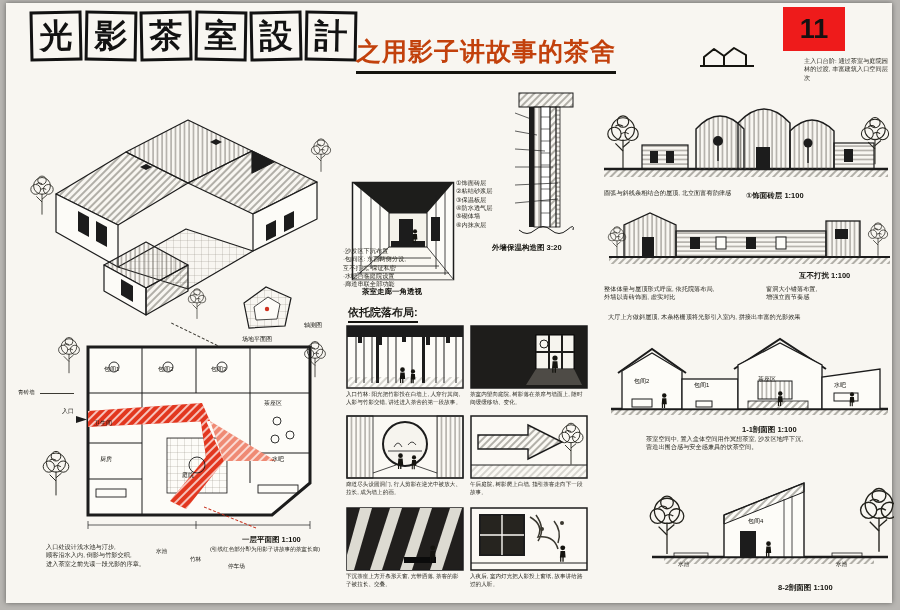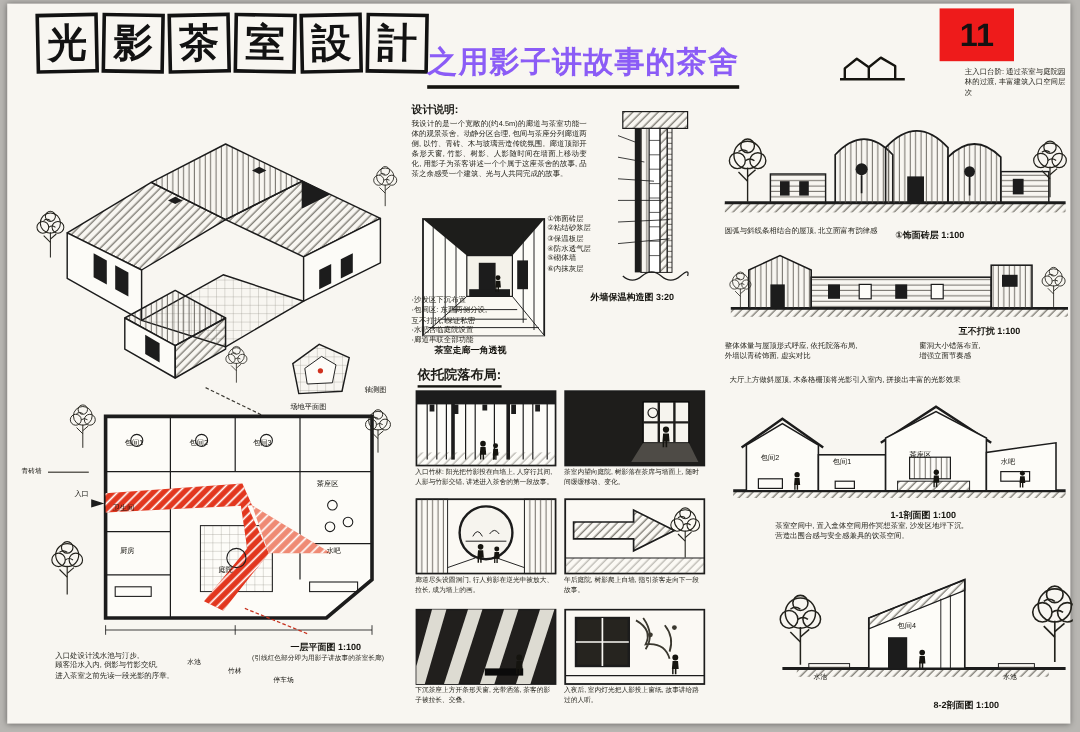--- a/index.html
+++ b/index.html
@@ -9,21 +9,21 @@
   .abs{position:absolute}
   .cap{font-weight:bold;font-size:7.5px;white-space:nowrap;color:#14130e}
   .note{font-size:6.2px;line-height:1.35;white-space:pre-line;color:#27261f}
   .lbl{font-size:6px;white-space:nowrap;color:#14130e}
   .tiny{font-size:5.6px}
   .title-row{display:flex;gap:3px}
   .tchar{width:52px;height:50px;border:3.5px solid #121212;display:flex;align-items:center;justify-content:center;
          font-size:33px;font-weight:bold;font-family:"Liberation Serif","DejaVu Serif",serif;color:#121212;background:#f8f6f1}
   .tchar:nth-child(odd){transform:rotate(-1.2deg)}
   .tchar:nth-child(even){transform:rotate(1deg)}
-  .subtitle{font-size:25px;font-weight:bold;font-family:"Liberation Serif","DejaVu Serif",serif;color:#8b5cf6;
+  .subtitle{font-size:25px;font-weight:bold;font-family:"Liberation Serif","DejaVu Serif",serif;color:#c2410c;
             border-bottom:3px solid #15140f;padding-bottom:3px;letter-spacing:1px;white-space:nowrap}
   .rednum{background:#ee1b1b;display:flex;align-items:center;justify-content:center;
           font-size:27px;font-weight:bold;color:#161111}
   .leader{border-top:1px solid #3c3a33}
   .leader.dash{border-top-style:dashed}
   .leader.red{border-top:1.2px dashed #c62f1c}
   svg{display:block}
 </style>
 </head>
 <body>
@@ -100,24 +100,20 @@
       <path d="M95,200 l12,7 v16 l-12,-7 Z" fill="#1c1c1c" stroke="none"></path>
       <path d="M120,85 l6,3 l-6,3 l-6,-3 Z" fill="#1c1c1c" stroke="none"></path>
       <path d="M190,60 l6,3 l-6,3 l-6,-3 Z" fill="#1c1c1c" stroke="none"></path>
     </g>
     <use href="#g-tree" transform="translate(2,95) scale(0.7)"></use>
     <use href="#g-tree" transform="translate(283,58) scale(0.6)"></use>
     <use href="#g-tree" transform="translate(160,208) scale(0.55)"></use>
   </svg>
   <div class="abs lbl" style="left:298px;top:318px">轴测图</div>
 
-  <div class="abs" style="left:337px;top:82px;width:146px">
-    <div style="font-size:9px;font-weight:bold;margin-bottom:2px">设计说明:</div>
-    <div class="note" style="text-align:justify">我设计的是一个宽敞的(约4.5m)的廊道与茶室功能一体的观景茶舍。动静分区合理, 包间与茶座分列廊道两侧, 以竹、青砖、木与玻璃营造传统氛围。廊道顶部开条形天窗, 竹影、树影、人影随时间在墙面上移动变化, 用影子为茶客讲述一个个属于这座茶舍的故事, 品茶之余感受一个建筑、光与人共同完成的故事。</div>
-  </div>
 
   <svg class="abs" style="left:345px;top:178px" width="104" height="100" viewBox="0 0 104 100">
     <rect x="1.5" y="1.5" width="101" height="97" fill="#fdfcf8" stroke="#1c1c1c" stroke-width="1.5"></rect>
     <polygon points="1.5,1.5 102.5,1.5 76,32 38,32" fill="#1d1d1b"></polygon>
     <polygon points="1.5,98.5 102.5,98.5 76,66 38,66" fill="#faf8f2"></polygon>
     <rect x="38" y="32" width="38" height="34" fill="#f4f2ea" stroke="#1c1c1c"></rect>
     <rect x="48" y="38" width="14" height="28" fill="#1c1c1c"></rect>
     <g stroke="#1c1c1c" stroke-width="0.8">
       <line x1="1.5" y1="98.5" x2="38" y2="66"></line>
         <line x1="102.5" y1="98.5" x2="76" y2="66"></line>

